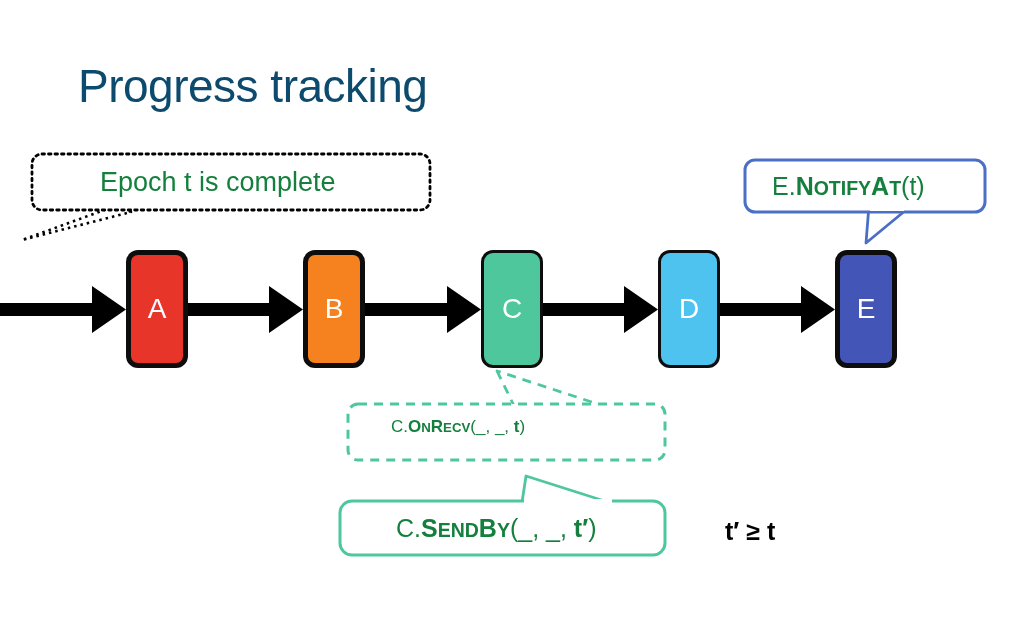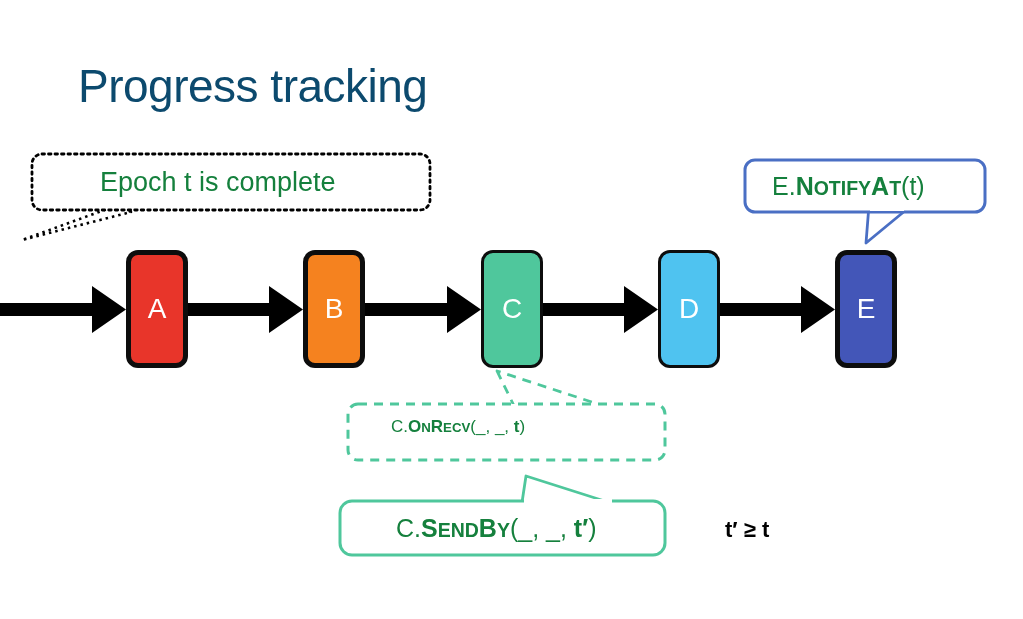--- a/index.html
+++ b/index.html
@@ -86,21 +86,21 @@
   .ct-sendby {
     left: 388px;
     top: 514px;
     font-size: 25px;
     margin-left: 8px;
   }
   .ineq {
     position: absolute;
     left: 725px;
     top: 517px;
-    font-size: 22px;
+    font-size: 25px;
     font-weight: bold;
     color: #000000;
     white-space: nowrap;
     z-index: 7;
   }
 
   
   .sc {
     font-weight: bold;
     text-align: right;

